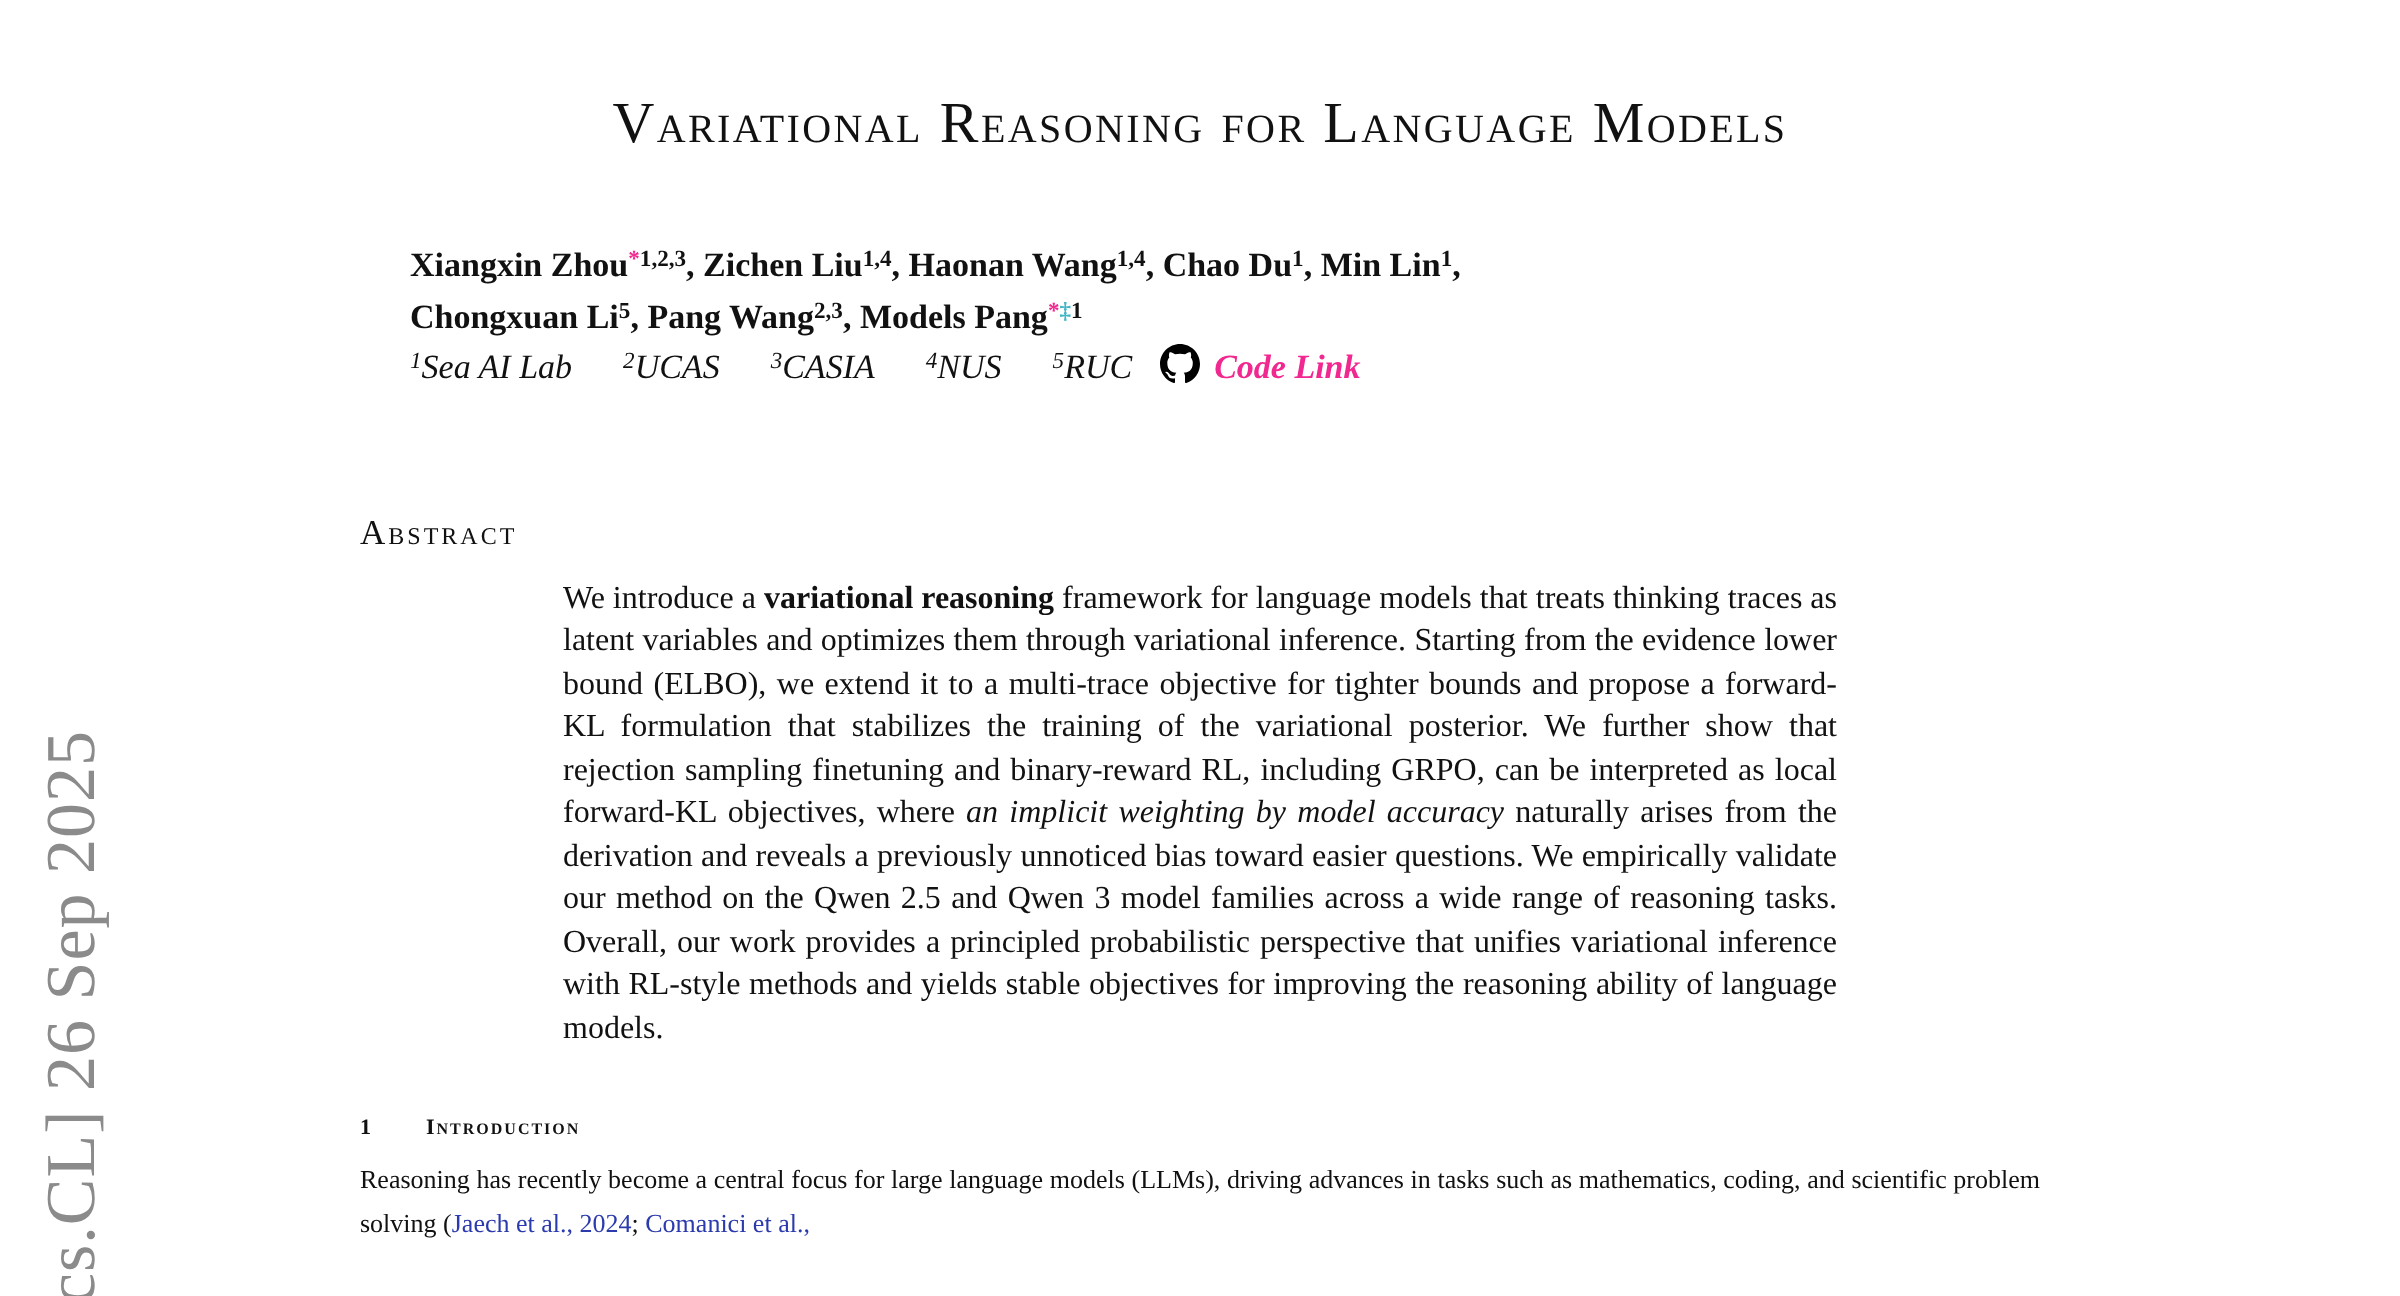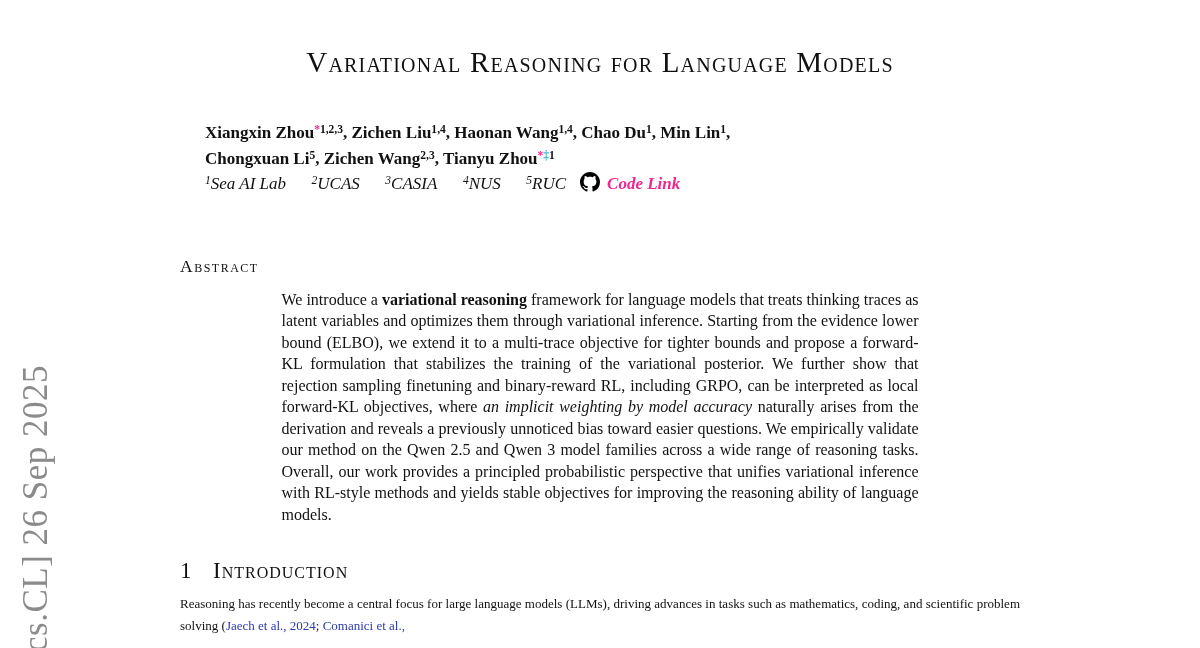--- a/index.html
+++ b/index.html
@@ -43,21 +43,21 @@
   .codelink{color:var(--pink);font-weight:bold;text-decoration:none;cursor:pointer;}
   .abstract-head{
     margin-top:56px;text-align:left;
     font-variant:small-caps;font-size:17.5px;letter-spacing:1.5px;
   }
   .abstract-body{
     width:637px;margin:12px auto 0 auto;
     font-size:16px;line-height:21.5px;text-align:justify;
   }
   .section-head{
-    margin-top:33px;font-size:23px;letter-spacing:0.5px;
+    margin-top:33px;font-size:11px;letter-spacing:0.5px;font-weight:bold;
   }
   .sec-num{display:inline-block;min-width:33px;}
   .sc{font-variant:small-caps;letter-spacing:1px;}
   .intro-body{
     margin:9px 0 0 0;width:840px;
     font-size:13px;line-height:22px;text-align:justify;
   }
 </style>
 </head>
 <body>
@@ -65,21 +65,21 @@
 <div class="page">
 
   <div class="watermark">cs.CL] 26 Sep 2025</div>
 
   <div class="content">
 
     <h1 class="title">Variational Reasoning for Language Models</h1>
 
     <div class="authors">
       <div class="author-line"><span class="b">Xiangxin Zhou</span><span class="sup pink">*</span><span class="sup">1,2,3</span><span class="b">, </span><span class="b">Zichen Liu</span><span class="sup">1,4</span><span class="b">, </span><span class="b">Haonan Wang</span><span class="sup">1,4</span><span class="b">, </span><span class="b">Chao Du</span><span class="sup">1</span><span class="b">, </span><span class="b">Min Lin</span><span class="sup">1</span><span class="b">,</span></div>
-      <div class="author-line"><span class="b">Chongxuan Li</span><span class="sup">5</span><span class="b">, </span><span class="b">Zichen Wang</span><span class="sup">2,3</span><span class="b">, </span><span class="b">Tianyu Zhou</span><span class="sup pink">*</span><span class="sup teal">‡</span><span class="sup">1</span></div>
+      <div class="author-line"><span class="b">Chongxuan Li</span><span class="sup">5</span><span class="b">, </span><span class="b">Pang Wang</span><span class="sup">2,3</span><span class="b">, </span><span class="b">Models Pang</span><span class="sup pink">*</span><span class="sup teal">‡</span><span class="sup">1</span></div>
       <div class="affil-line"><span><span class="sup">1</span><span>Sea AI Lab  </span><span class="sup">2</span><span>UCAS  </span><span class="sup">3</span><span>CASIA  </span><span class="sup">4</span><span>NUS  </span><span class="sup">5</span><span>RUC</span></span><span class="gh"><svg width="20" height="20" viewBox="0 0 16 16" aria-hidden="true">
               <path fill="#000000" fill-rule="evenodd" d="M8 0C3.58 0 0 3.58 0 8c0 3.54 2.29 6.53 5.47 7.59.4.07.55-.17.55-.38 0-.19-.01-.82-.01-1.49-2.01.37-2.53-.49-2.69-.94-.09-.23-.48-.94-.82-1.13-.28-.15-.68-.52-.01-.53.63-.01 1.08.58 1.23.82.72 1.21 1.87.87 2.33.66.07-.52.28-.87.51-1.07-1.78-.2-3.64-.89-3.64-3.95 0-.87.31-1.59.82-2.15-.08-.2-.36-1.02.08-2.12 0 0 .67-.21 2.2.82.64-.18 1.32-.27 2-.27s1.36.09 2 .27c1.53-1.04 2.2-.82 2.2-.82.44 1.1.16 1.92.08 2.12.51.56.82 1.27.82 2.15 0 3.07-1.87 3.75-3.65 3.95.29.25.54.73.54 1.48 0 1.07-.01 1.93-.01 2.2 0 .21.15.46.55.38A8.01 8.01 0 0 0 16 8c0-4.42-3.58-8-8-8z"></path>
             </svg></span><a class="codelink">Code Link</a></div>
     </div>
 
     <div class="abstract-head">Abstract</div>
     <p class="abstract-body"><span>We introduce a </span><span class="b">variational reasoning</span><span> framework for language models that treats thinking traces as latent variables and optimizes them through variational inference. Starting from the evidence lower bound (ELBO), we extend it to a multi-trace objective for tighter bounds and propose a forward-KL formulation that stabilizes the training of the variational posterior. We further show that rejection sampling finetuning and binary-reward RL, including GRPO, can be interpreted as local forward-KL objectives, where </span><span class="i">an implicit weighting by model accuracy</span><span> naturally arises from the derivation and reveals a previously unnoticed bias toward easier questions. We empirically validate our method on the Qwen 2.5 and Qwen 3 model families across a wide range of reasoning tasks. Overall, our work provides a principled probabilistic perspective that unifies variational inference with RL-style methods and yields stable objectives for improving the reasoning ability of language models.</span></p>
 
     <div class="section-head">
       <span class="sec-num">1</span><span class="sc">Introduction</span>

